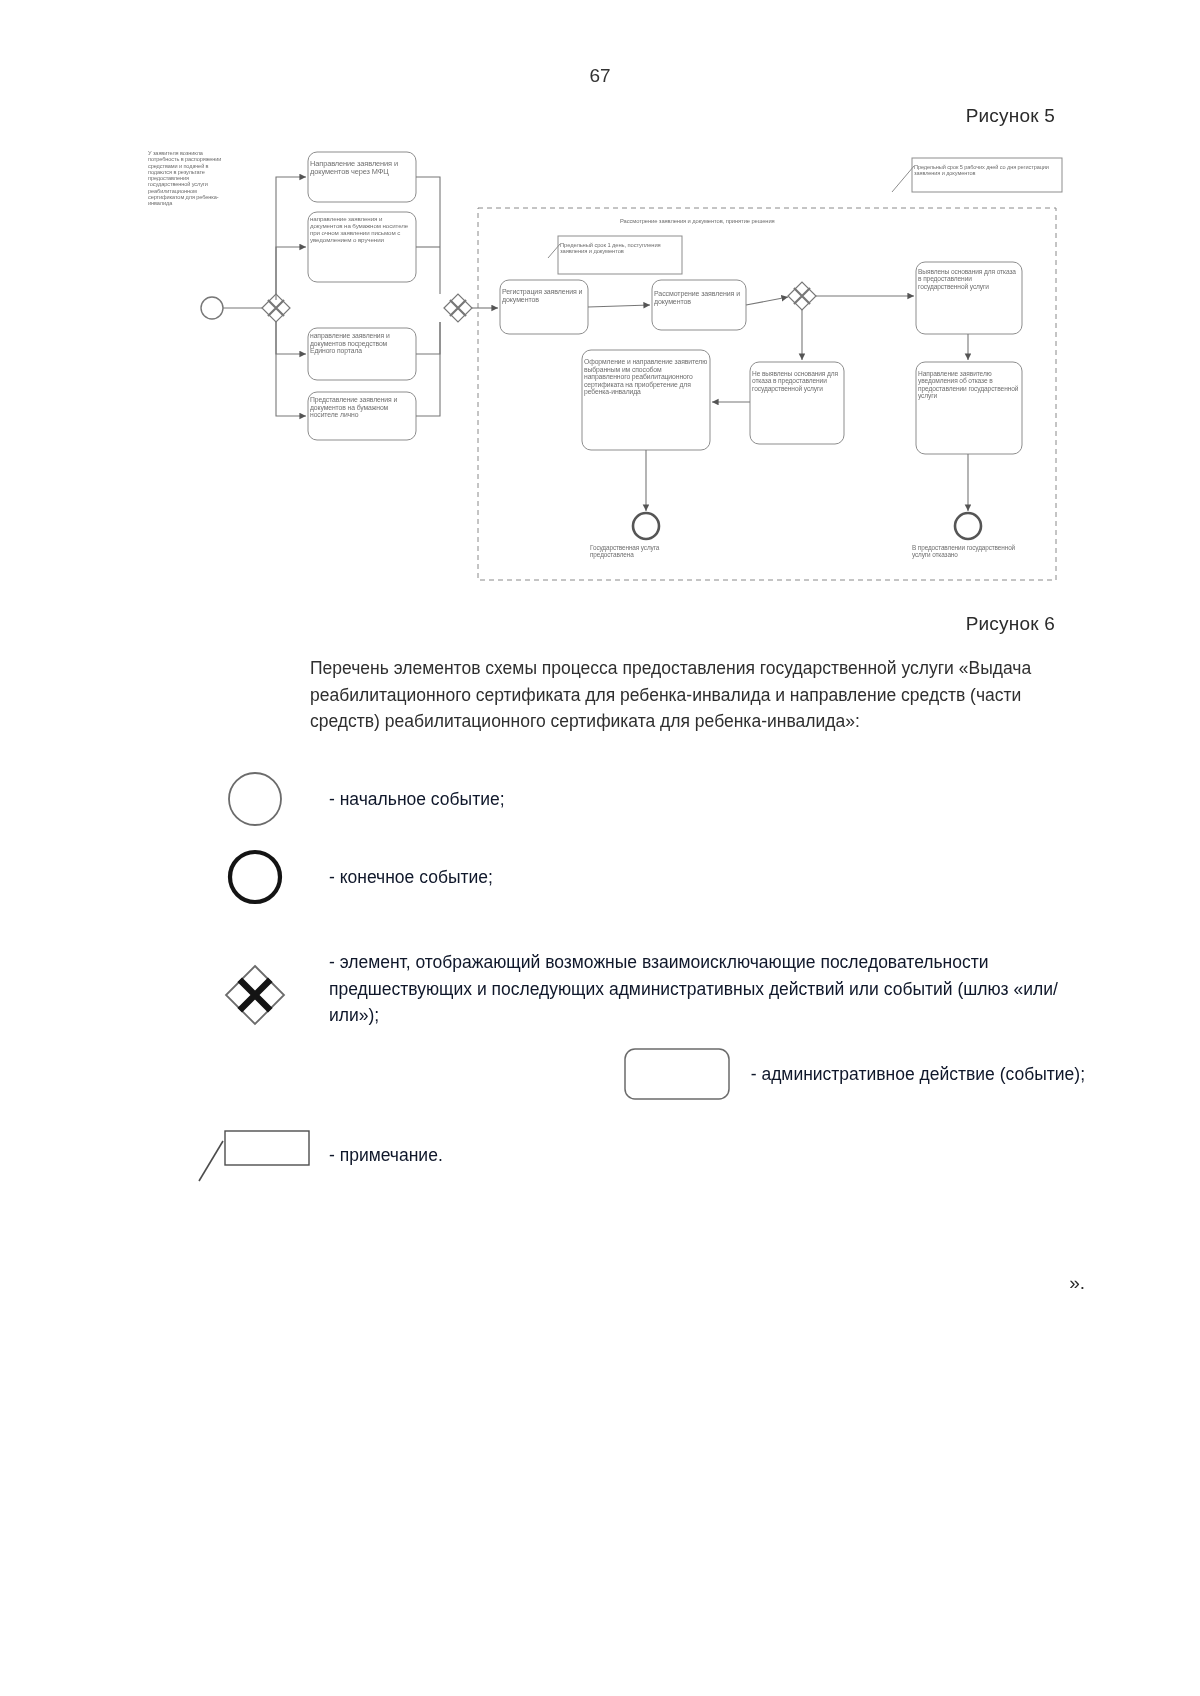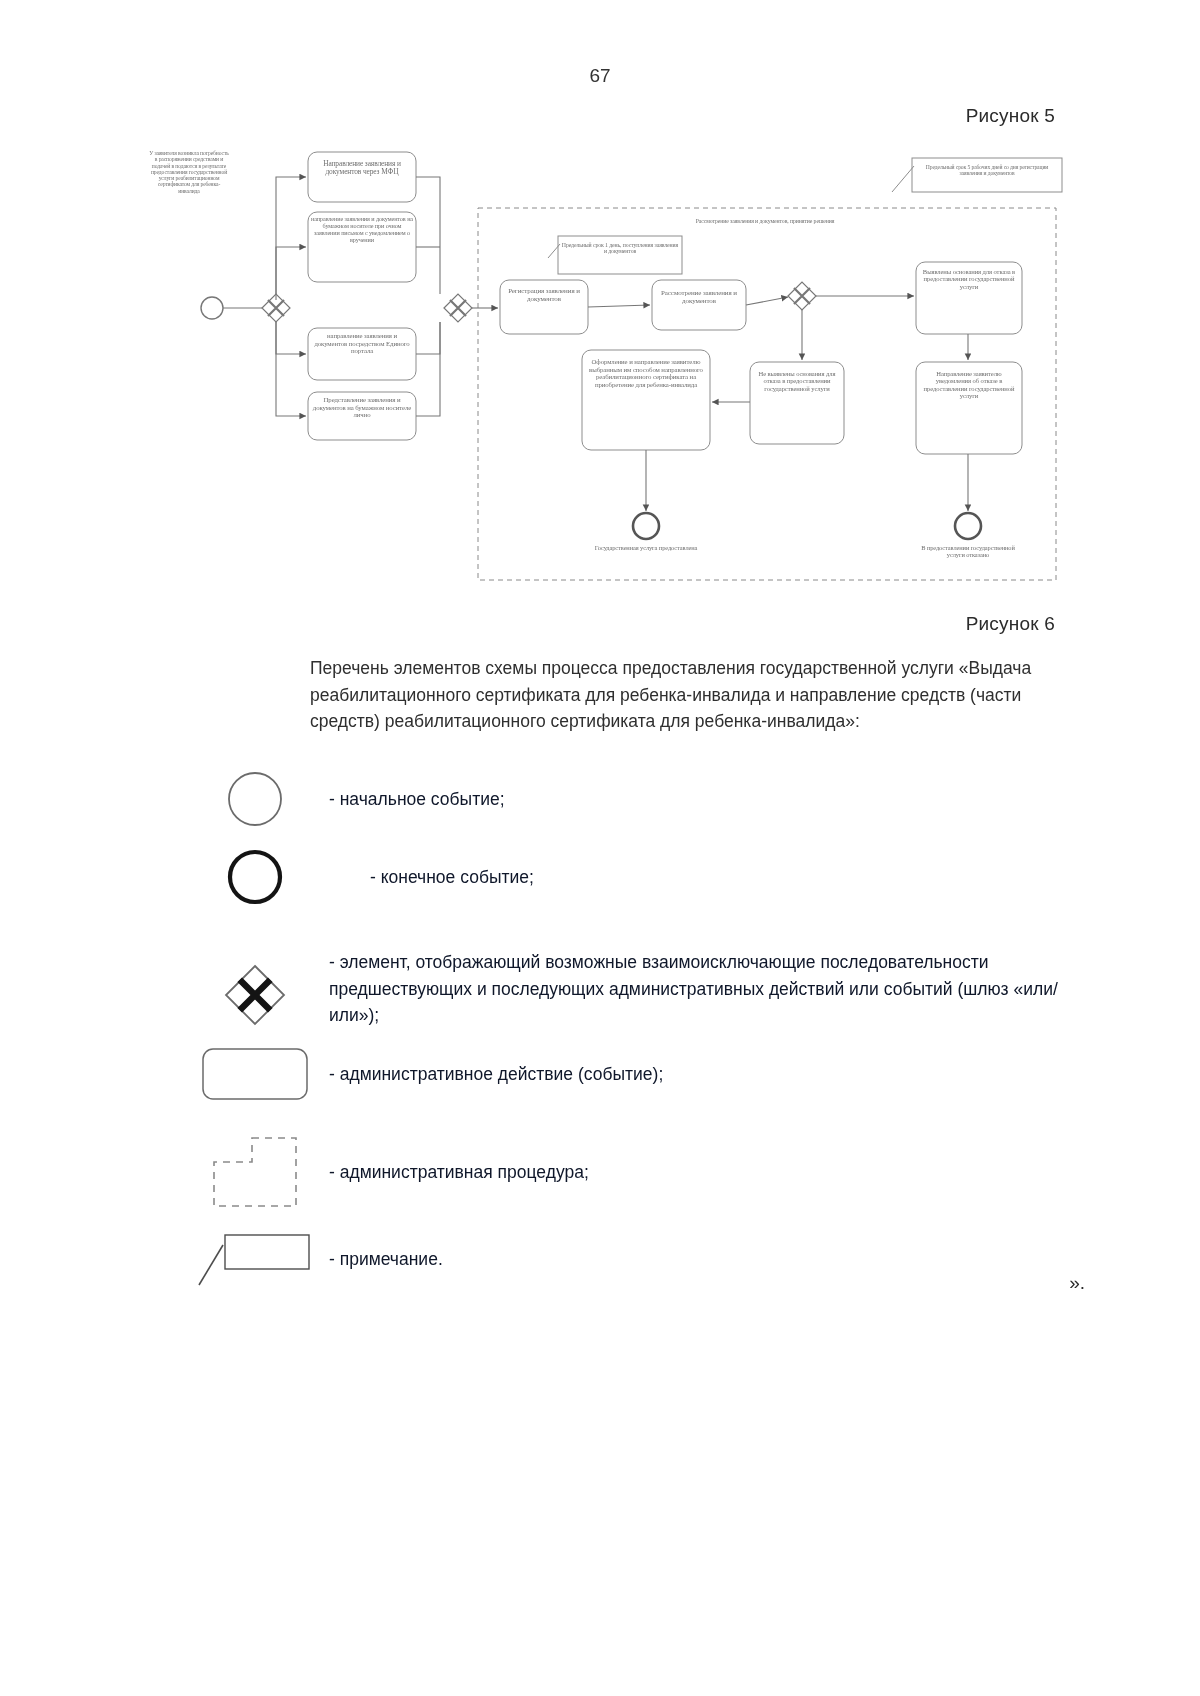--- a/index.html
+++ b/index.html
@@ -30,23 +30,22 @@
   
   .diagram{
     position:absolute;left:150px;top:140px;
     width:930px;height:460px;
   }
   .diagram svg{position:absolute;left:0;top:0;}
 
   
   .dtext{
     position:absolute;
-    font-family:Liberation Serif, serif;
+    font-family:Liberation Sans, sans-serif;
     color:#6f6f6f;
-    text-align:center;
     line-height:1.12;
     letter-spacing:-.1px;
     filter:blur(.45px);
     -webkit-font-smoothing:antialiased;
   }
 
   
   .legend-intro{
     position:absolute;left:310px;top:655px;width:760px;
     font-size:17.5px;line-height:1.52;color:#2f2f2f;
@@ -60,23 +59,23 @@
   }
   .legend-sym{
     width:140px;flex:0 0 140px;
     display:flex;align-items:center;justify-content:center;
   }
   .legend-label{
     font-size:17.5px;line-height:1.5;color:#0f172a;
     padding-left:4px;
   }
   .r-start{height:78px;}
-  .r-end{height:78px;gap:41px;}
+  .r-end{height:78px;}
   .r-gate{height:112px;align-items:flex-end;}
-  .r-act{height:92px;}
+  .r-act{height:92px;justify-content:flex-end;}
   .r-proc{height:104px;}
   .r-seq{height:62px;}
   .r-note{height:70px;}
 
   .tail{
     position:absolute;right:115px;top:1272px;
     font-size:19px;color:#2b2b2b;
   }
 </style>
 </head>
@@ -231,28 +230,20 @@
 
     <div class="legend-row r-act">
       <div class="legend-sym">
         <svg width="110" height="60" viewBox="0 0 110 60">
             <rect x="3" y="5" width="104" height="50" rx="10" fill="none" stroke="#6b6b6b" stroke-width="1.5"></rect>
           </svg>
       </div>
       <div class="legend-label">- административное действие (событие);</div>
     </div>
 
-    <div class="legend-row r-proc">
-      <div class="legend-sym">
-        <svg width="110" height="80" viewBox="0 0 110 80">
-          <path d="M52,6 L96,6 L96,74 L14,74 L14,30 L52,30 Z" fill="none" stroke="#8a8a8a" stroke-width="1.6" stroke-dasharray="7,6"></path>
-        </svg>
-      </div>
-      <div class="legend-label">- административная процедура;</div>
-    </div>
 
 
     <div class="legend-row r-note">
       <div class="legend-sym">
         <svg width="120" height="60" viewBox="0 0 120 60">
           <rect x="30" y="6" width="84" height="34" fill="none" stroke="#4d4d4d" stroke-width="1.4"></rect>
           <path d="M4,56 L28,16" stroke="#4d4d4d" stroke-width="1.6"></path>
         </svg>
       </div>
       <div class="legend-label">- примечание.</div>

